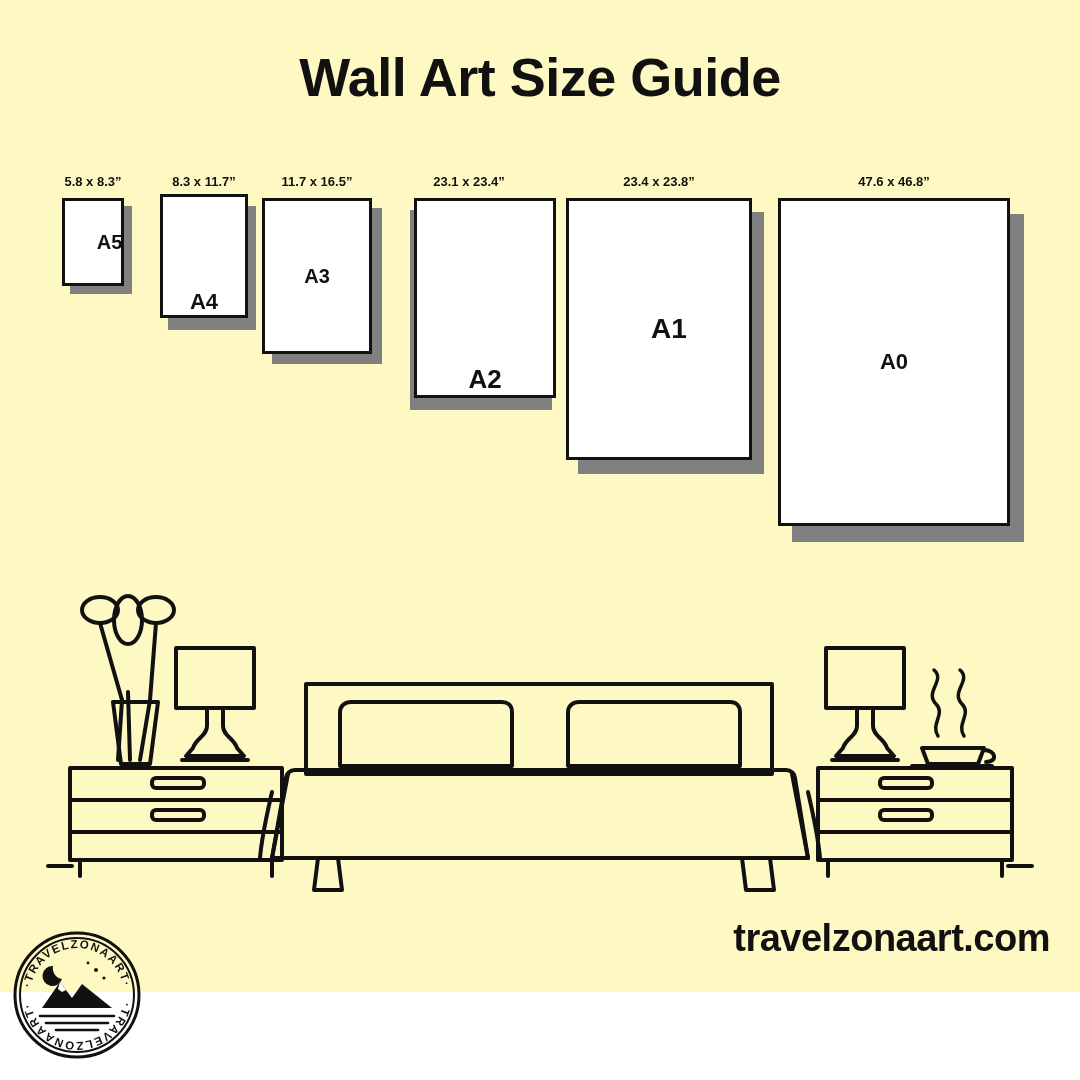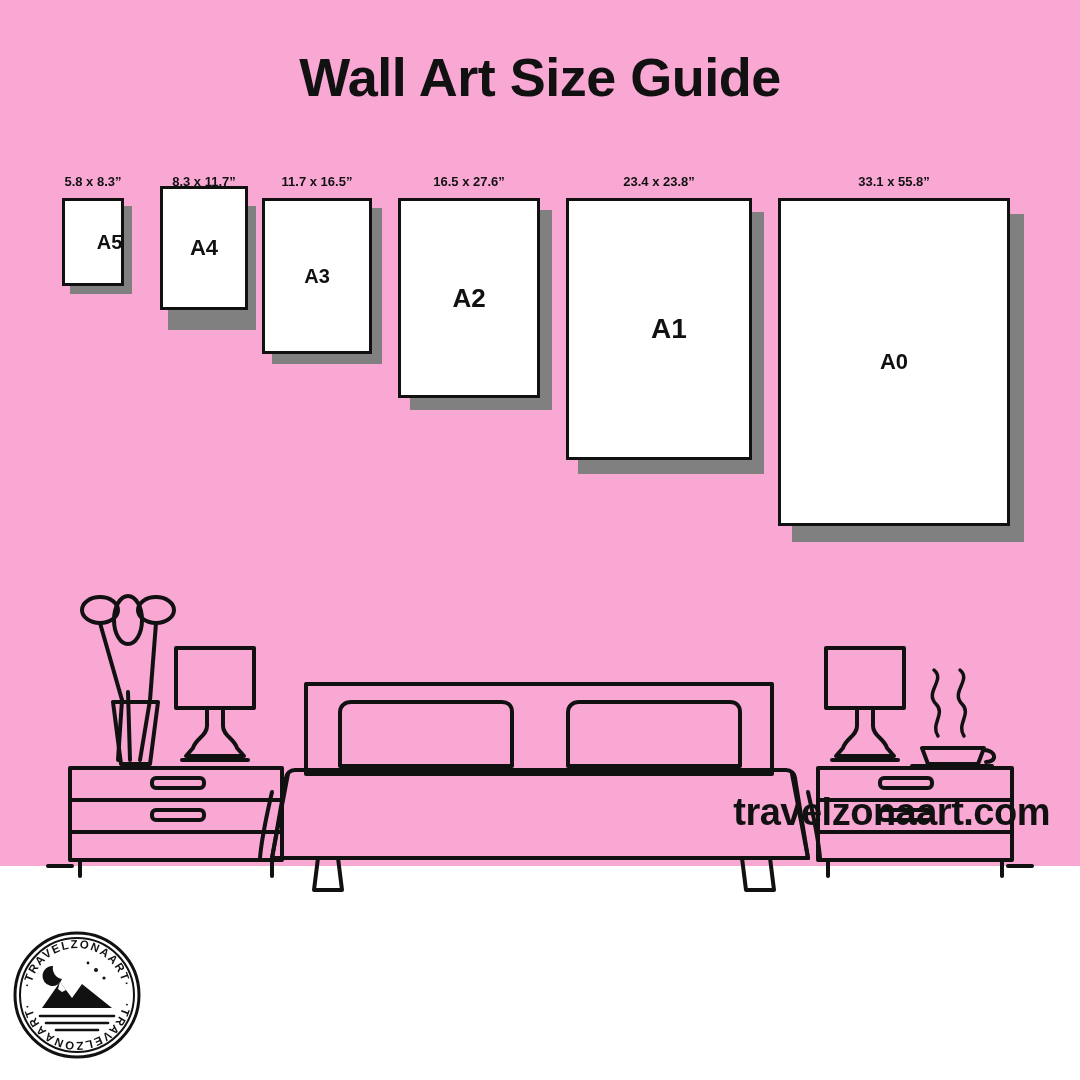--- a/index.html
+++ b/index.html
@@ -4,22 +4,22 @@
 <style>
   * { box-sizing: border-box; margin: 0; padding: 0; }
   html, body {
     width: 1080px; height: 1080px;
     background: #ffffff;
     font-family: "Liberation Sans", sans-serif;
     overflow: hidden;
   }
   #page {
     position: relative;
-    width: 1080px; height: 866px;
-    background: #f9a8d4;
+    width: 1080px; height: 992px;
+    background: #fef9c3;
   }
 
   
   #title {
     position: absolute;
     top: 46px; left: 0; width: 1080px;
     text-align: center;
     font-size: 54px;
     font-weight: 800;
     letter-spacing: -0.5px;
@@ -99,51 +99,51 @@
       <div class="frame-dim" style="top:4px;">5.8 x 8.3”</div>
       <div class="frame-shadow" style="left:8px; top:36px; width:62px; height:88px;"></div>
       <div class="frame-box" style="left:0px; top:28px; width:62px; height:88px;padding-left:33px;">
         <span class="frame-label" style="font-size:20px;">A5</span>
       </div>
     </div>
 
     <div class="frame-group" style="left:160px; top:0px; width:88px; height:168px;">
       <div class="frame-dim" style="top:4px;">8.3 x 11.7”</div>
       <div class="frame-shadow" style="left:8px; top:36px; width:88px; height:124px;"></div>
-      <div class="frame-box" style="left:0px; top:16px; width:88px; height:124px;">
+      <div class="frame-box" style="left:0px; top:24px; width:88px; height:124px;align-items:flex-end;">
         <span class="frame-label" style="font-size:22px;">A4</span>
       </div>
     </div>
 
     <div class="frame-group" style="left:262px; top:0px; width:110px; height:200px;">
       <div class="frame-dim" style="top:4px;">11.7 x 16.5”</div>
       <div class="frame-shadow" style="left:10px; top:38px; width:110px; height:156px;"></div>
       <div class="frame-box" style="left:0px; top:28px; width:110px; height:156px;">
         <span class="frame-label" style="font-size:20px;">A3</span>
       </div>
     </div>
 
     <div class="frame-group" style="left:398px; top:0px; width:142px; height:248px;">
-      <div class="frame-dim" style="top:4px;">16.5 x 27.6”</div>
+      <div class="frame-dim" style="top:4px;">23.1 x 23.4”</div>
       <div class="frame-shadow" style="left:12px; top:40px; width:142px; height:200px;"></div>
-      <div class="frame-box" style="left:0px; top:28px; width:142px; height:200px;">
+      <div class="frame-box" style="left:16px; top:28px; width:142px; height:200px;align-items:flex-end;">
         <span class="frame-label" style="font-size:26px;">A2</span>
       </div>
     </div>
 
     <div class="frame-group" style="left:566px; top:0px; width:186px; height:312px;">
       <div class="frame-dim" style="top:4px;">23.4 x 23.8”</div>
       <div class="frame-shadow" style="left:12px; top:42px; width:186px; height:262px;"></div>
       <div class="frame-box" style="left:0px; top:28px; width:186px; height:262px;padding-left:20px;">
         <span class="frame-label" style="font-size:28px;">A1</span>
       </div>
     </div>
 
     <div class="frame-group" style="left:778px; top:0px; width:232px; height:380px;">
-      <div class="frame-dim" style="top:4px;">33.1 x 55.8”</div>
+      <div class="frame-dim" style="top:4px;">47.6 x 46.8”</div>
       <div class="frame-shadow" style="left:14px; top:44px; width:232px; height:328px;"></div>
       <div class="frame-box" style="left:0px; top:28px; width:232px; height:328px;">
         <span class="frame-label" style="font-size:22px;">A0</span>
       </div>
     </div>
 
   </div>
 
   <div id="scene">
     <svg width="1080" height="360" viewBox="0 0 1080 360" fill="none" stroke="#111111" stroke-width="4" stroke-linecap="round" stroke-linejoin="round">

